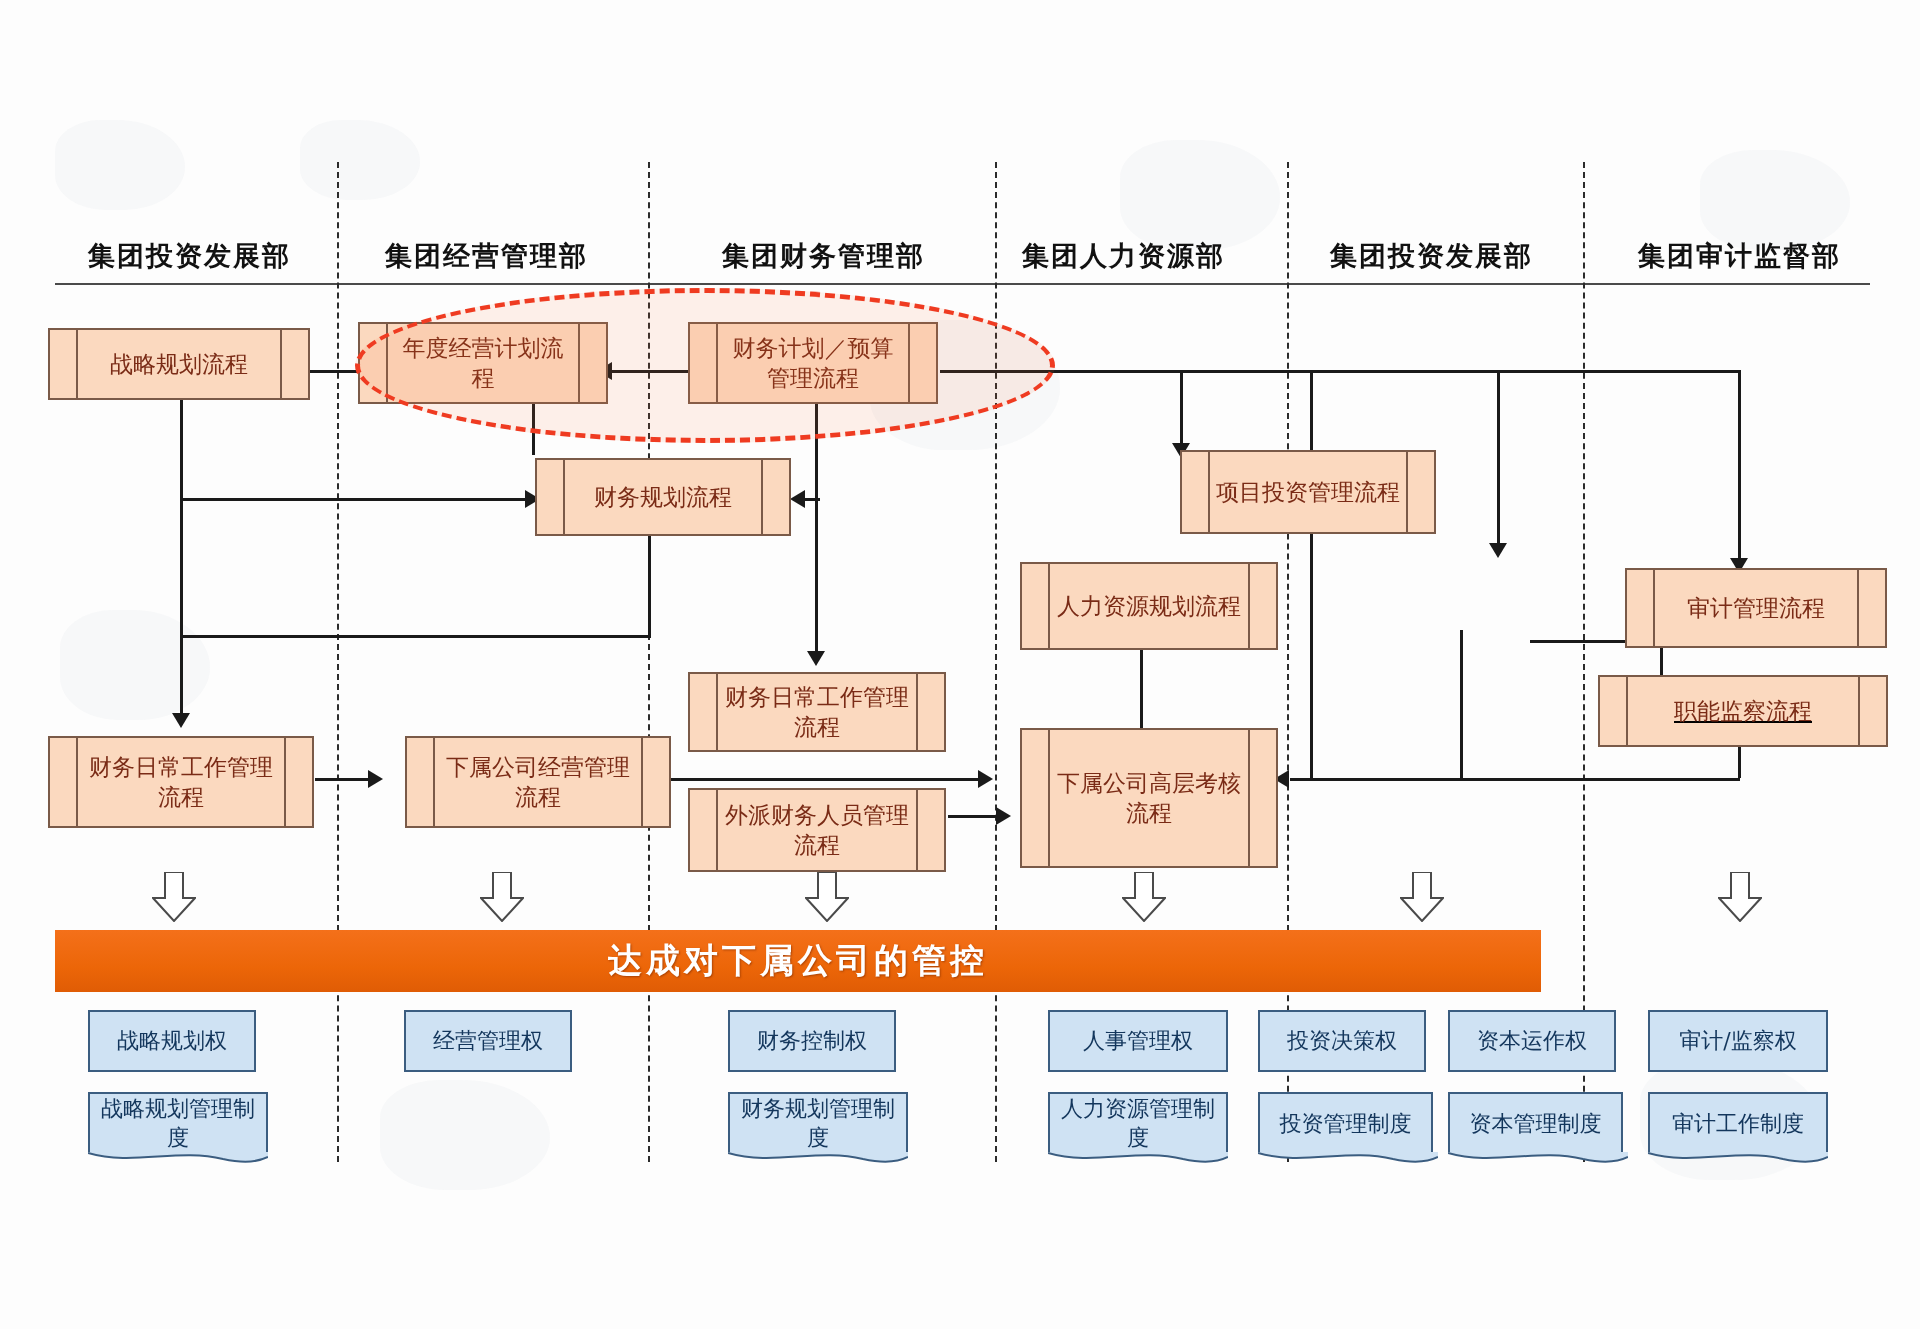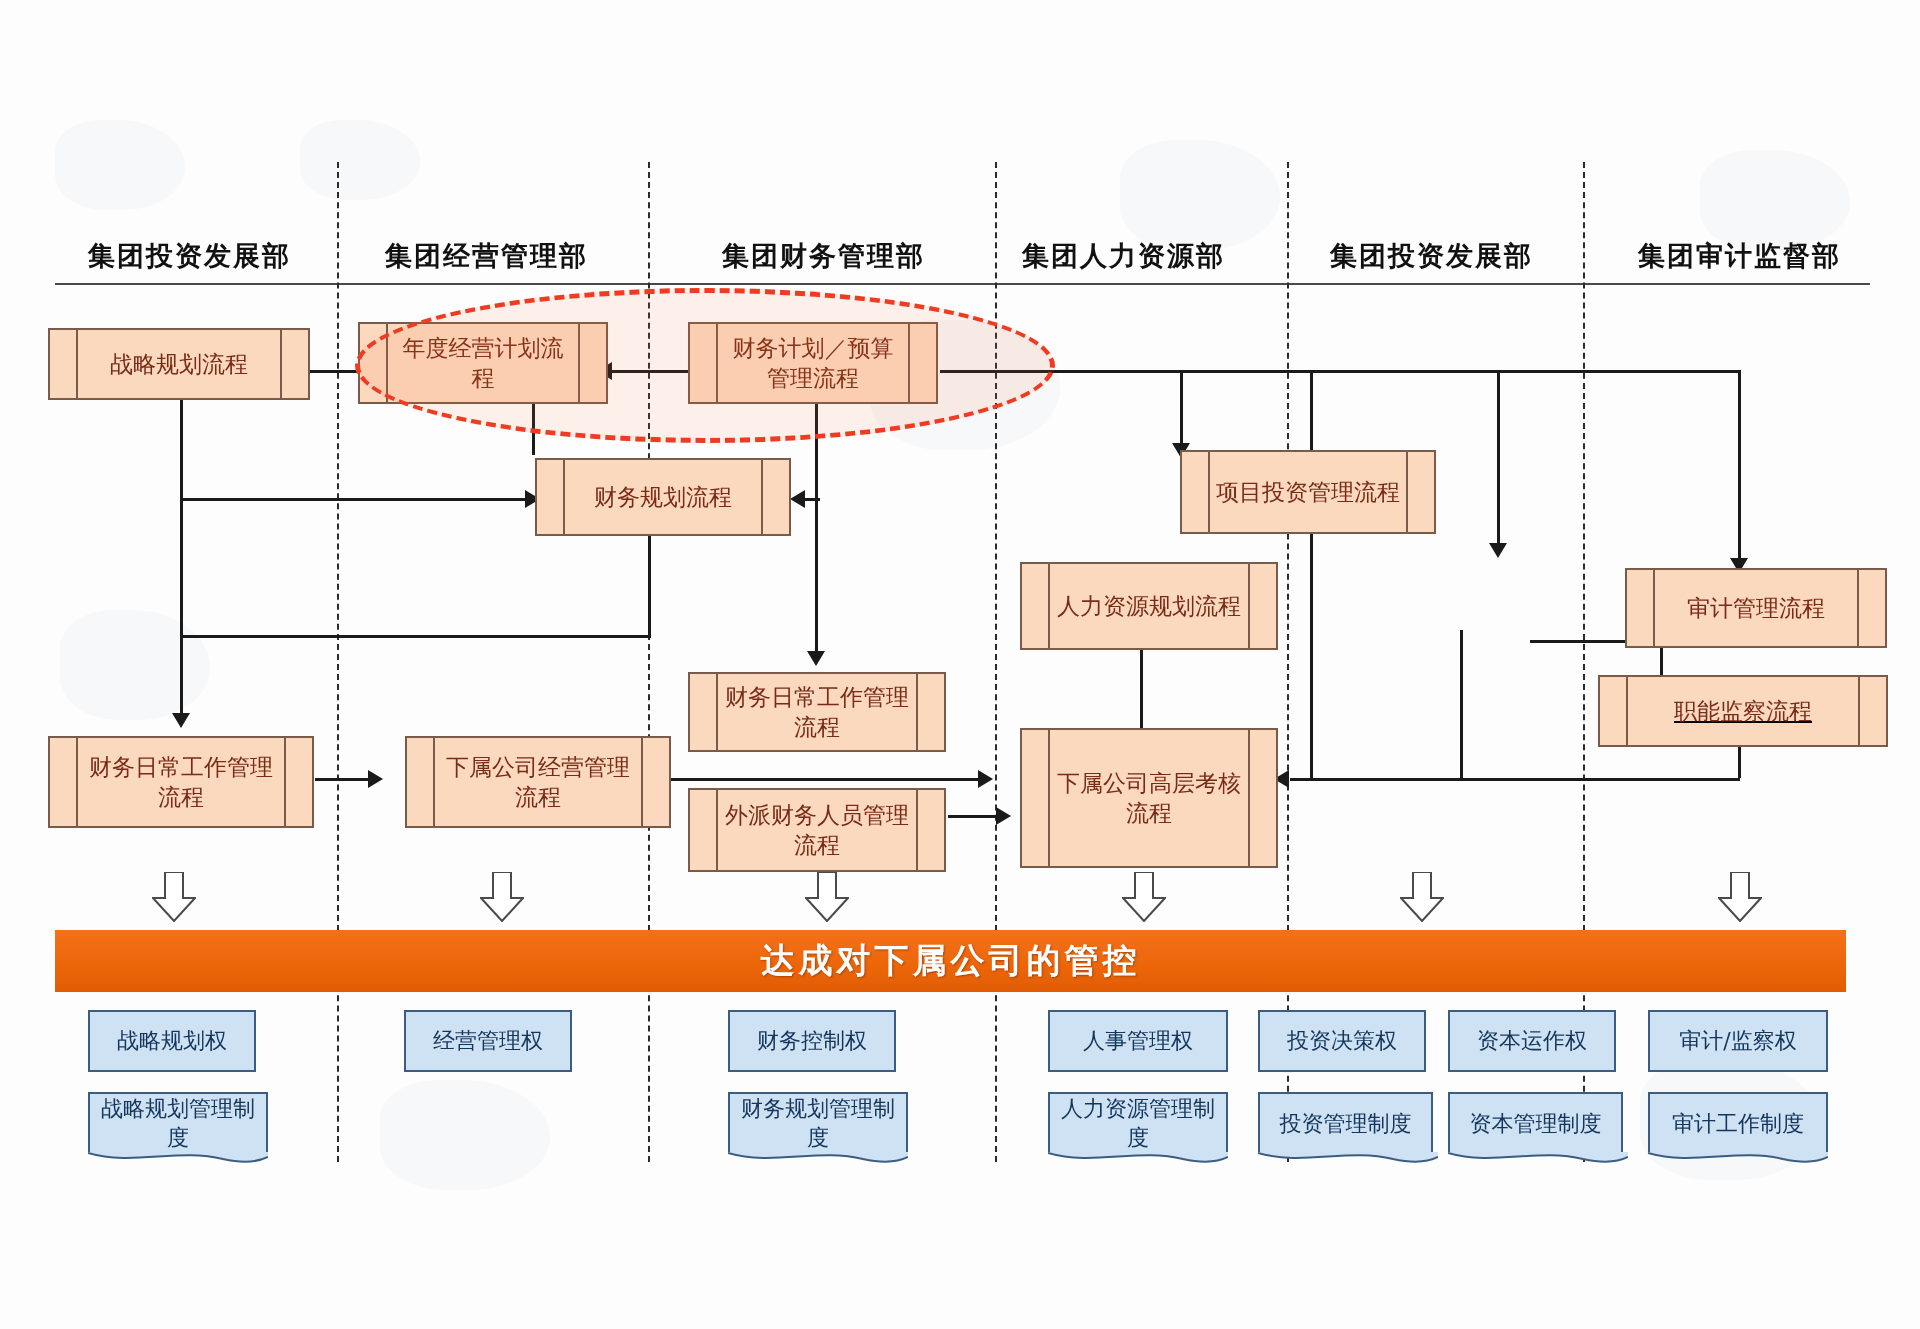--- a/index.html
+++ b/index.html
@@ -216,21 +216,21 @@
     <svg width="44" height="50" viewBox="0 0 44 50">
         <polygon points="13,0 31,0 31,26 43,26 22,49 1,26 13,26" fill="#ffffff" stroke="#4a4a4a" stroke-width="2"></polygon>
       </svg>
   </div>
   <div class="fatarrow" style="left:1718px;top:872px;">
     <svg width="44" height="50" viewBox="0 0 44 50">
         <polygon points="13,0 31,0 31,26 43,26 22,49 1,26 13,26" fill="#ffffff" stroke="#4a4a4a" stroke-width="2"></polygon>
       </svg>
   </div>
 
-  <div id="banner" style="left:55px;top:930px;width:1791px;height:62px;">
+  <div id="banner" style="left:55px;top:930px;width:1486px;height:62px;">
     <span>达成对下属公司的管控</span>
   </div>
 
   <div class="bbox" style="left:88px;top:1010px;width:168px;height:62px;">
     <span>战略规划权</span>
   </div>
   <div class="bbox" style="left:728px;top:1010px;width:168px;height:62px;">
     <span>财务控制权</span>
   </div>
   <div class="bbox" style="left:404px;top:1010px;width:168px;height:62px;">

